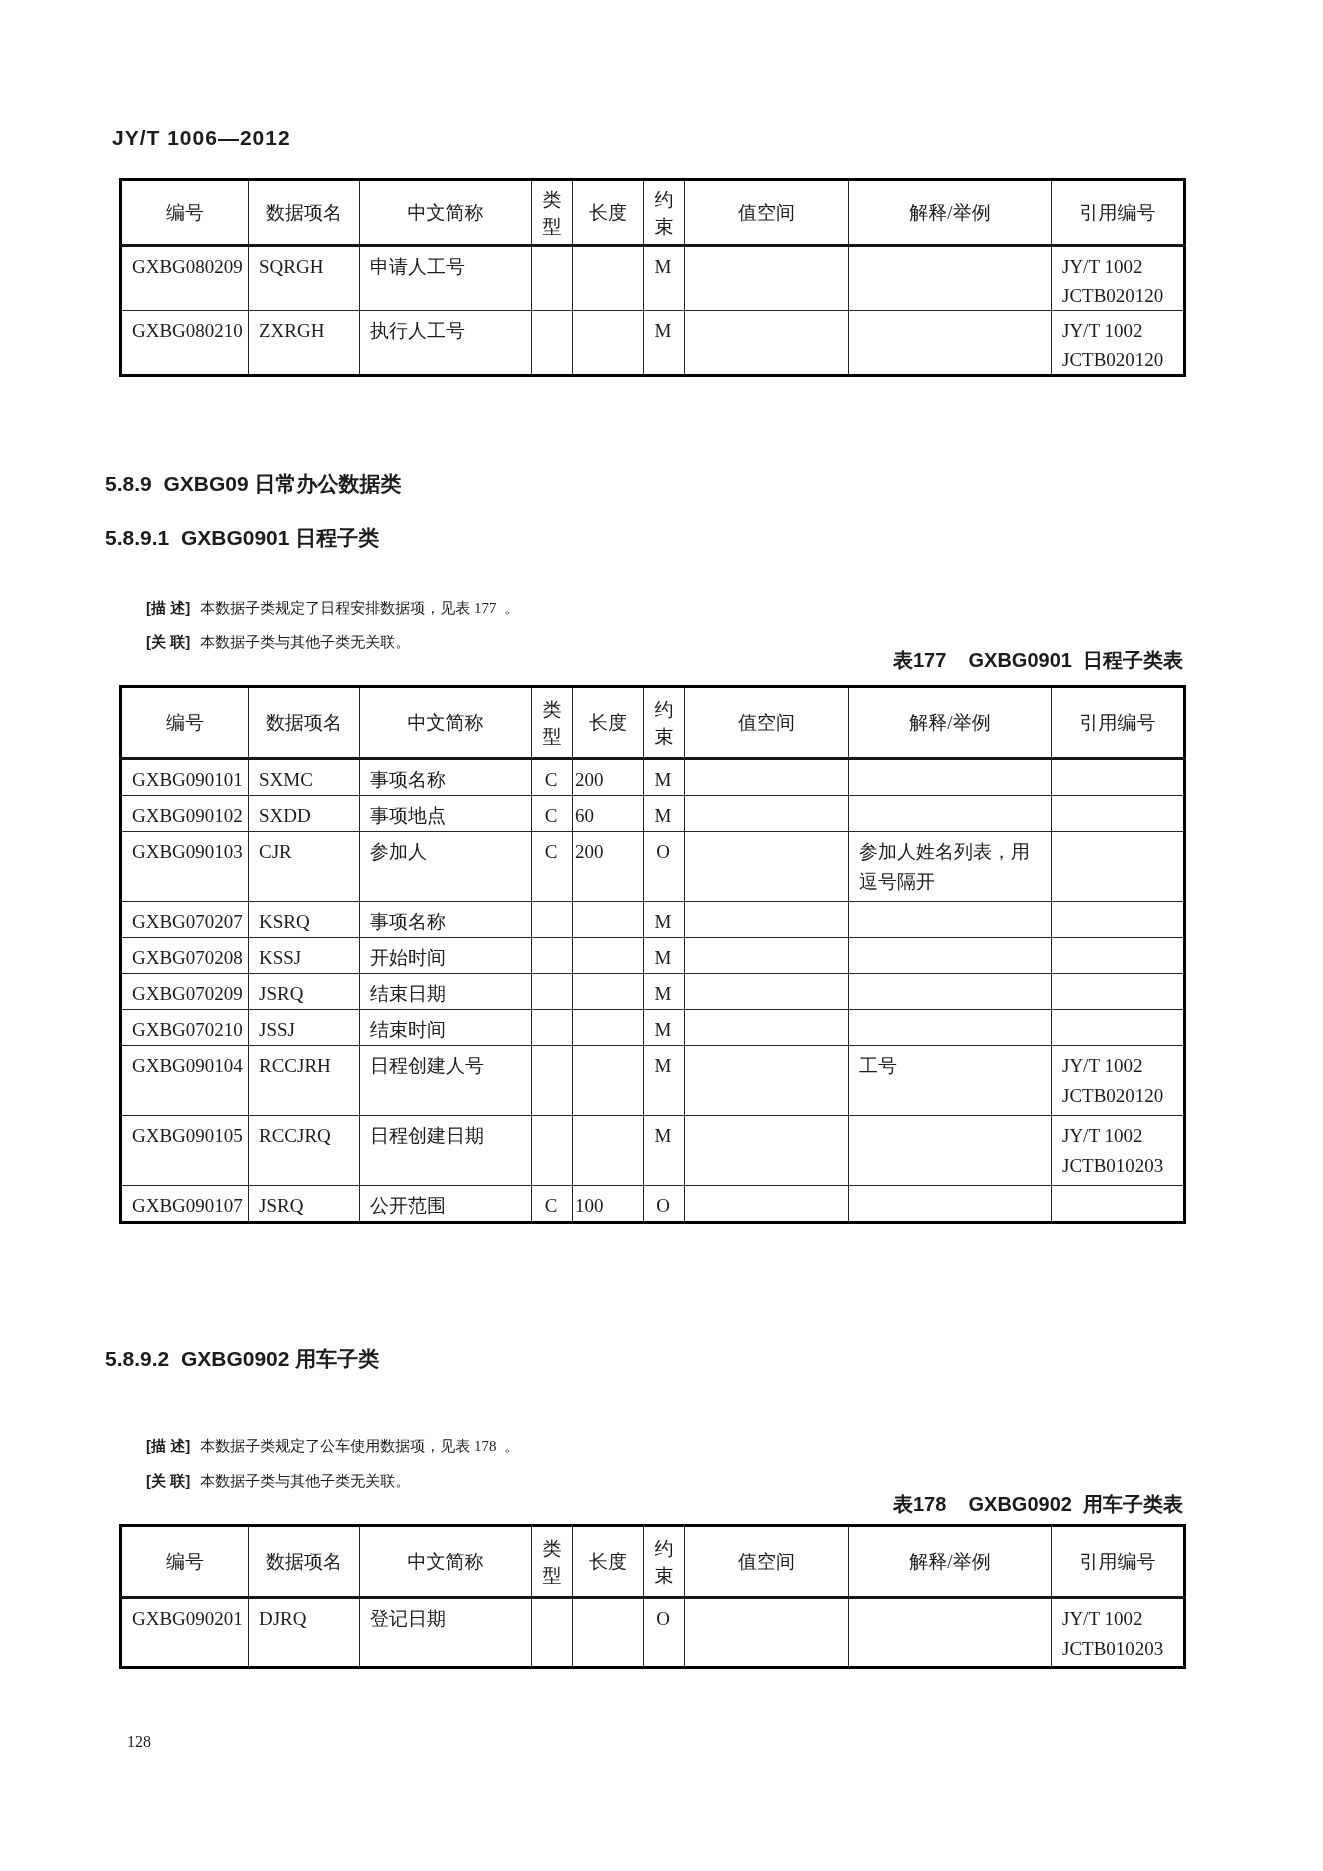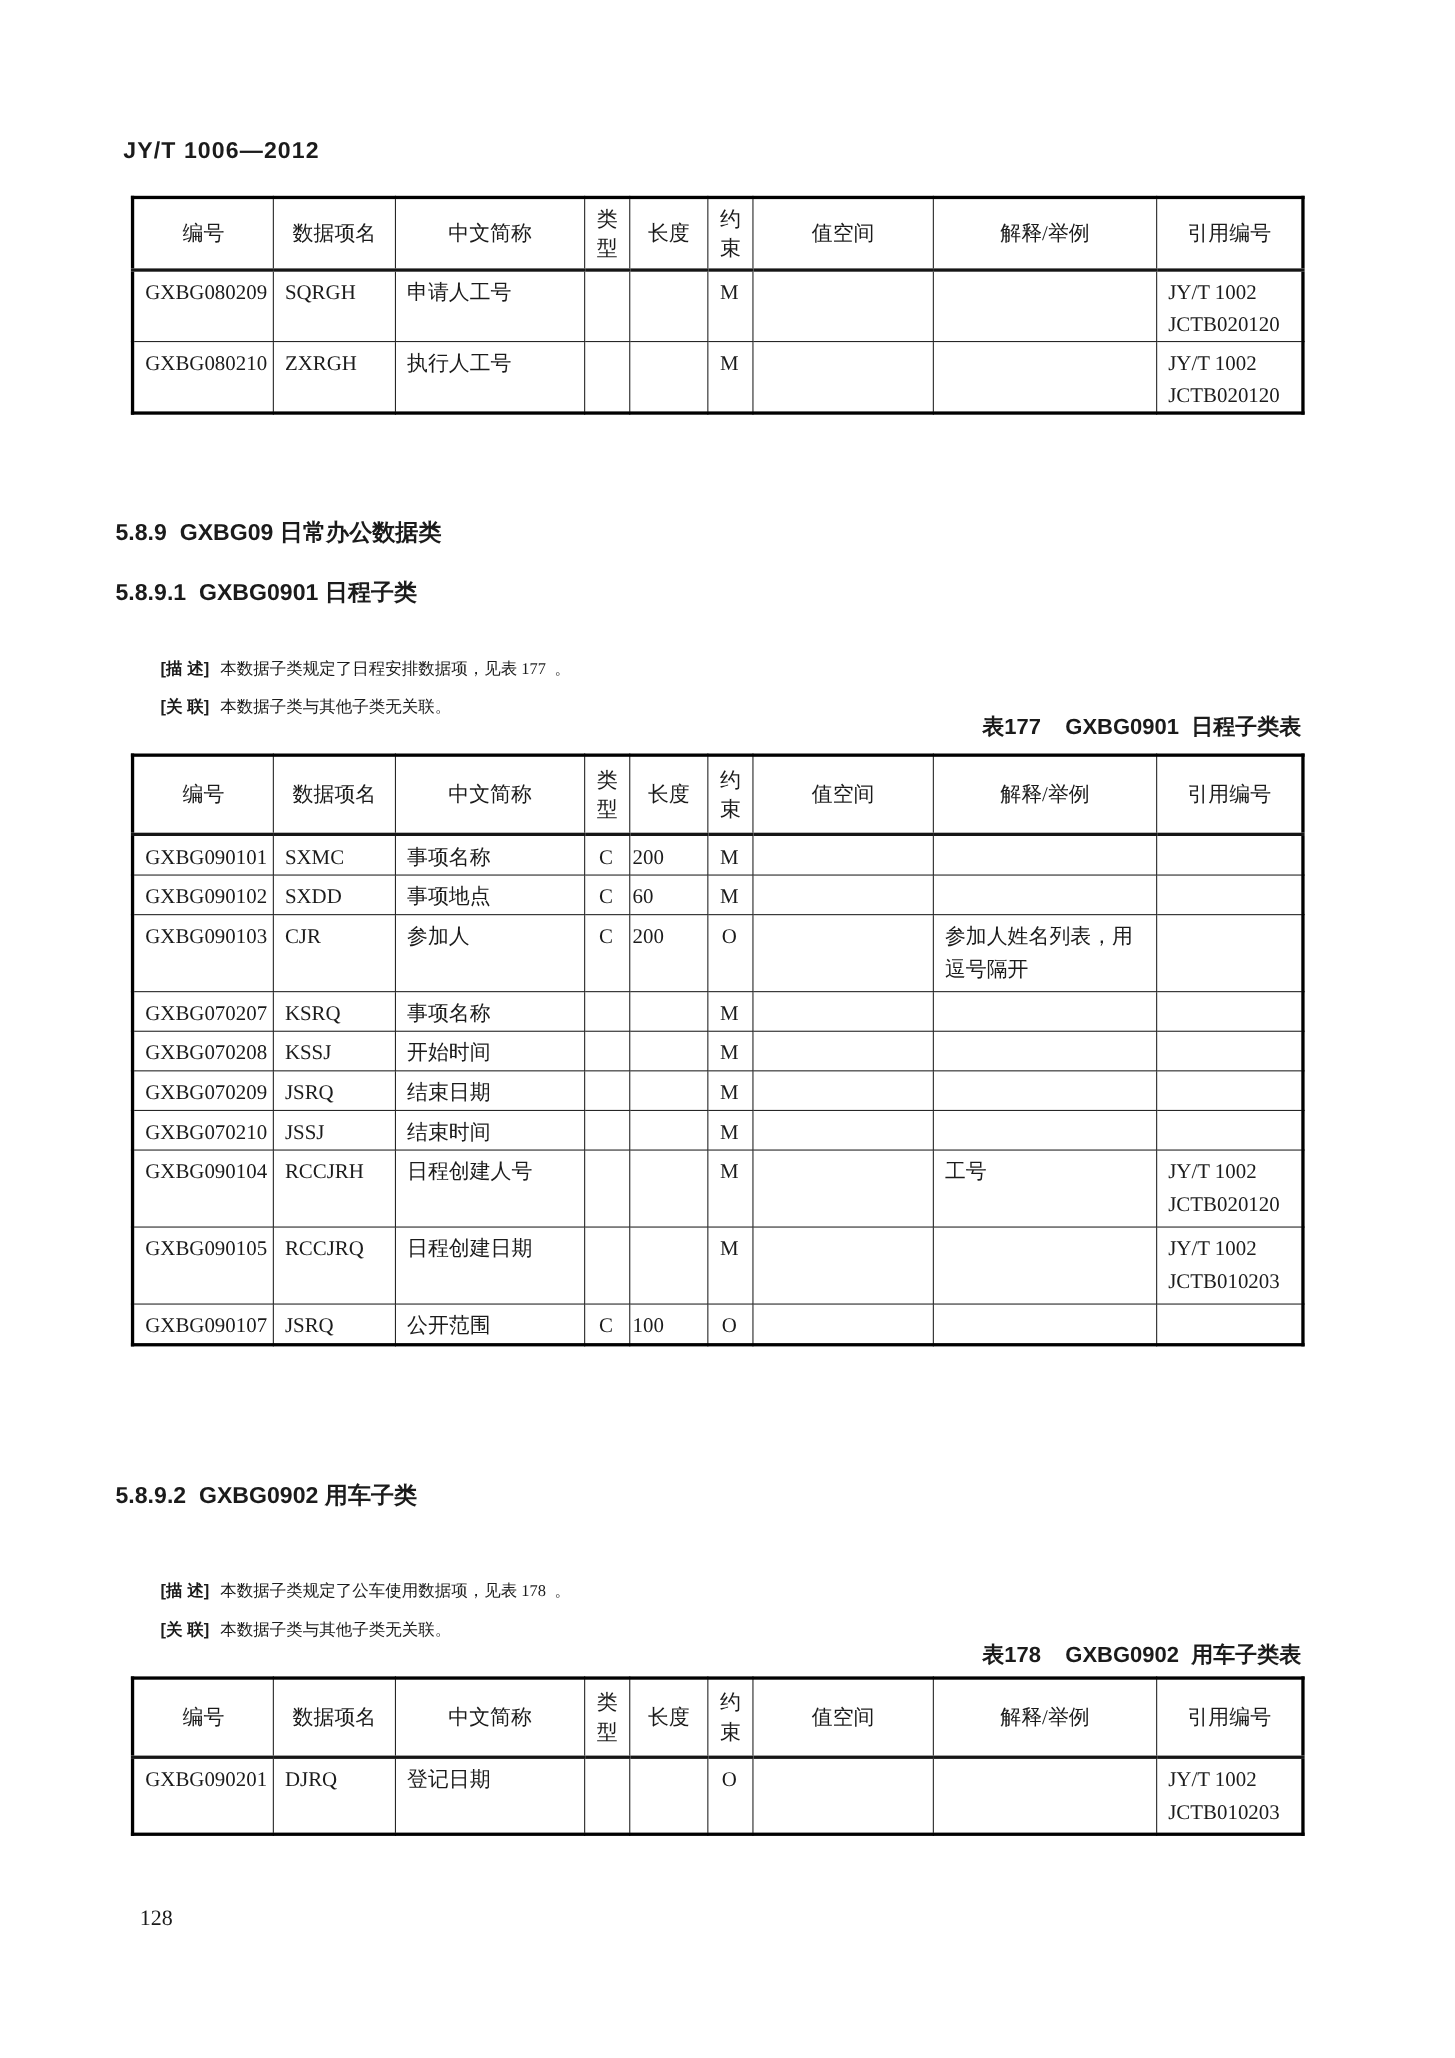--- a/index.html
+++ b/index.html
@@ -16,21 +16,21 @@
 
   
   #std-code {
     left:112px; top:126px;
     font-family:"Liberation Sans","DejaVu Sans",sans-serif;
     font-size:21px; font-weight:600; letter-spacing:1px;
     white-space:pre;
   }
   #page-number {
     left:127px; top:1733px;
-    font-size:20px;
+    font-size:16px;
   }
 
   
   .sec-heading {
     font-family:"Liberation Sans","DejaVu Sans",sans-serif;
     font-size:21px; font-weight:bold;
     white-space:pre;
   }
   #h-589  { left:105px; top:470px; }
   #h-5891 { left:105px; top:524px; }

